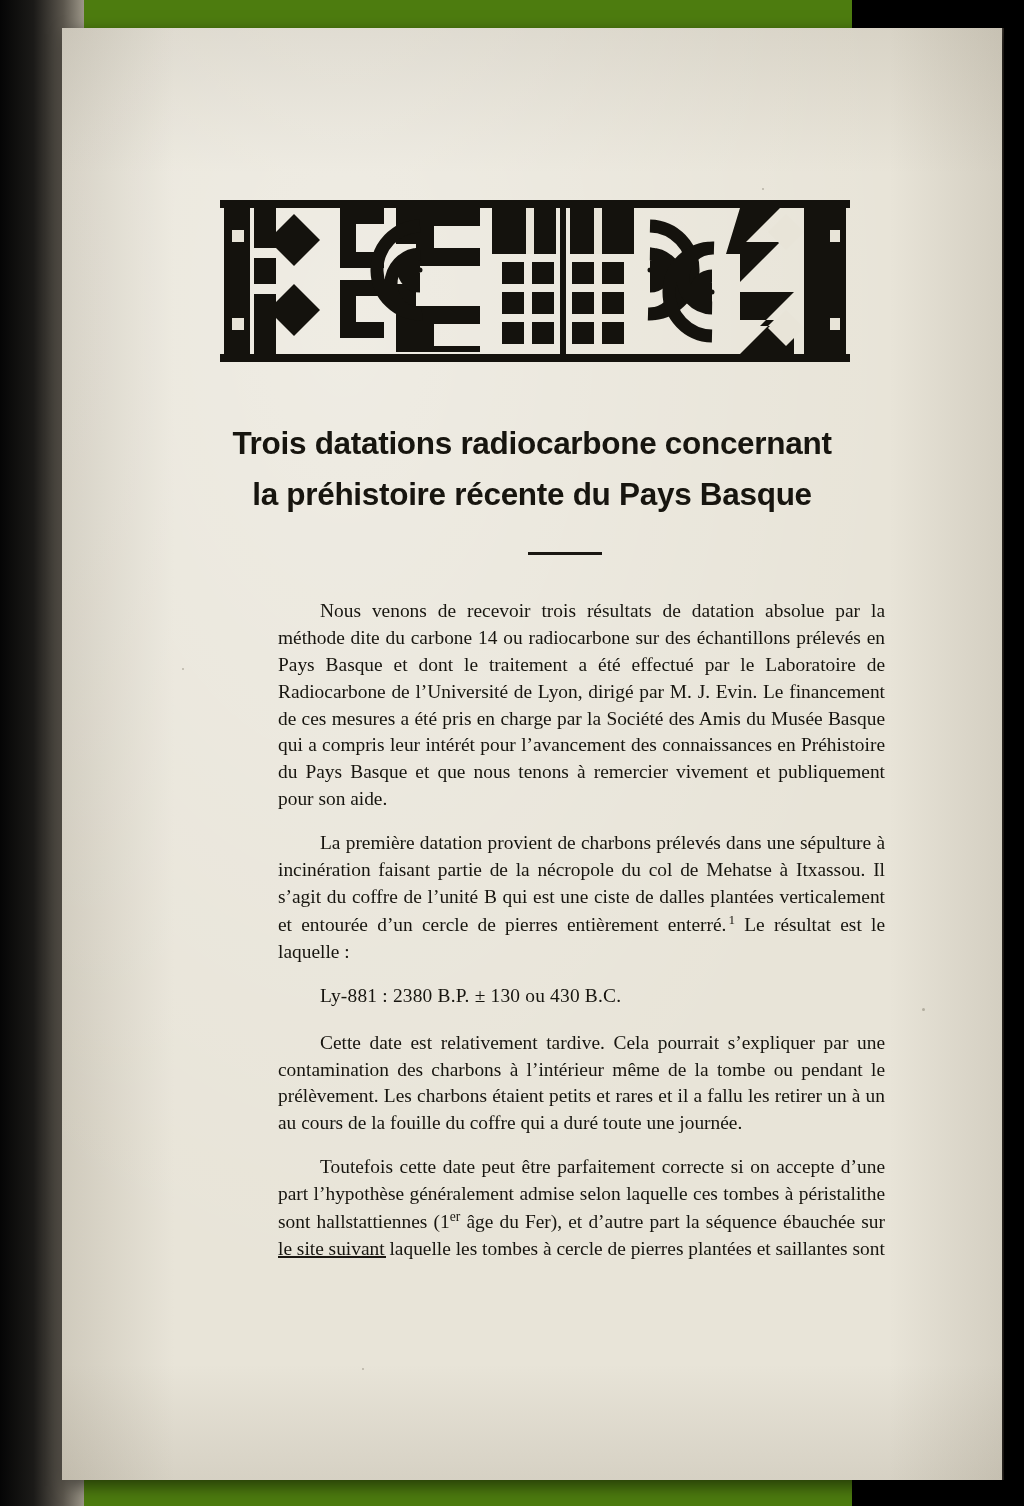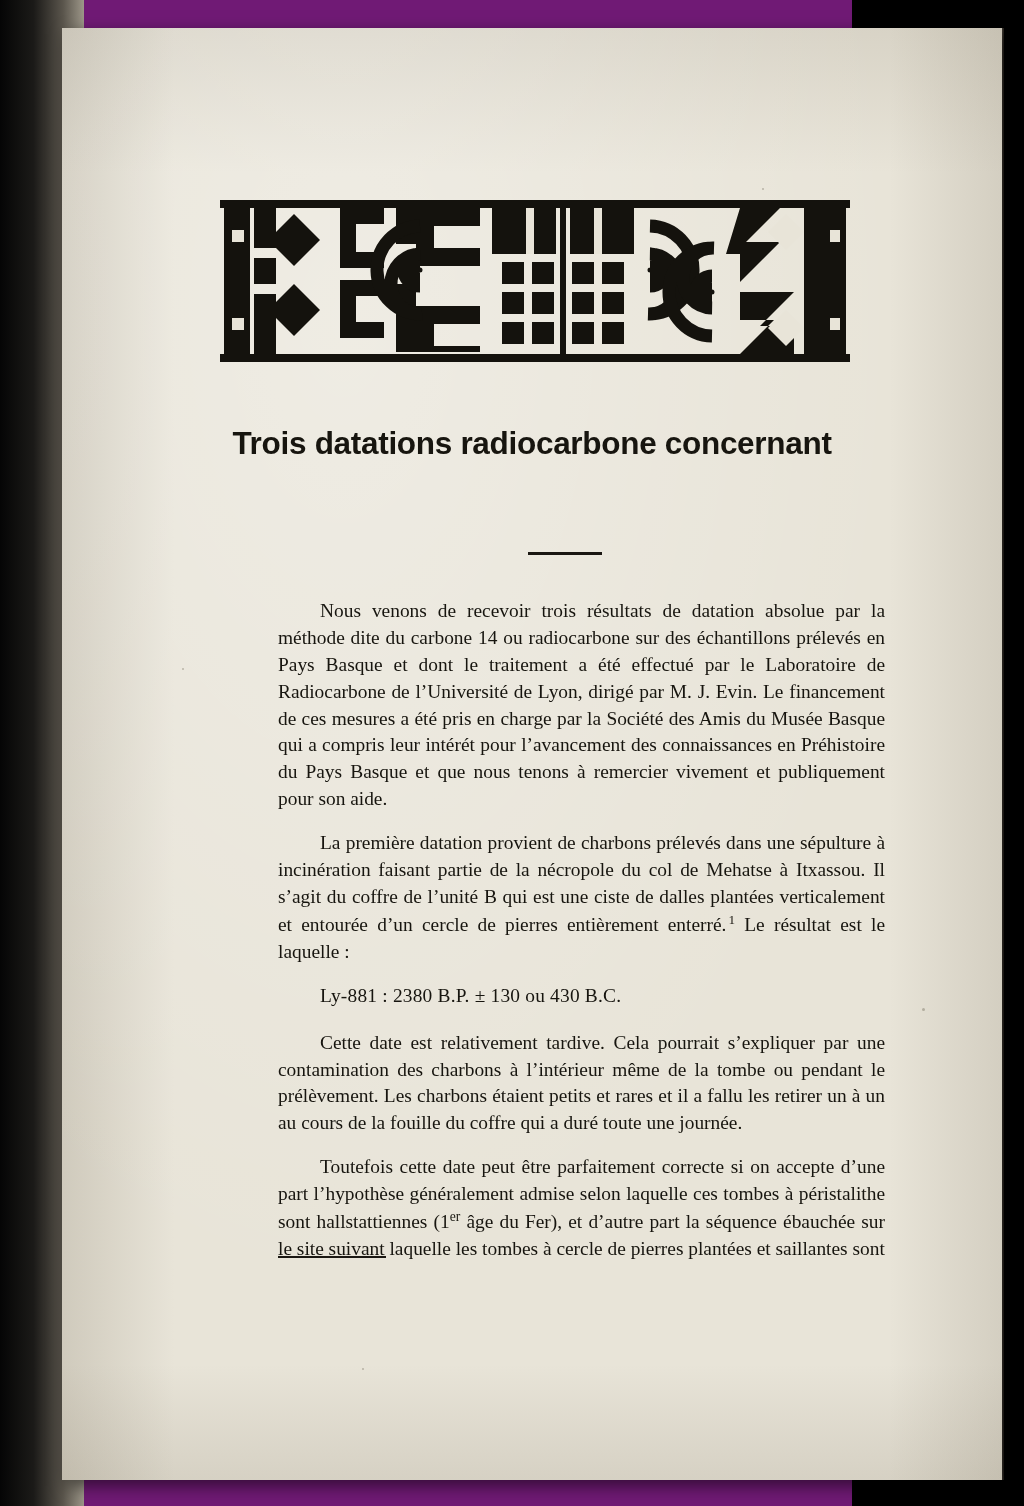--- a/index.html
+++ b/index.html
@@ -12,21 +12,21 @@
     height: 1506px;
     overflow: hidden;
     font-family: "Liberation Serif", serif;
   }
 
   
   #scan {
     position: relative;
     width: 852px;
     height: 1506px;
-    background: #701a75;
+    background: #4d7c0f;
   }
 
   
   #gutter {
     position: absolute;
     left: 0;
     top: 0;
     width: 84px;
     height: 1506px;
     background: linear-gradient(to right, #050505 0%, #1b1a18 42%, #4a463f 72%, #8d8madd 100%);
@@ -239,20 +239,21 @@
             <path d="M610 118 h10 v12 h-10z" fill="#e8e4d8"></path>
 
             <rect x="306" y="8" width="8" height="46" fill="#e8e4d8"></rect>
             <rect x="374" y="8" width="8" height="46" fill="#e8e4d8"></rect>
           </g>
         </svg>
       </div>
 
       <div id="title">
         <span>Trois datations radiocarbone concernant</span>
+        <span class="l2">la préhistoire récente du Pays Basque</span>
       </div>
       <div id="title-rule"></div>
 
       <div id="body">
         <p>Nous venons de recevoir trois résultats de datation absolue par la méthode dite du carbone 14 ou radiocarbone sur des échantillons prélevés en Pays Basque et dont le traitement a été effectué par le Laboratoire de Radiocarbone de l’Université de Lyon, dirigé par M. J. Evin. Le financement de ces mesures a été pris en charge par la Société des Amis du Musée Basque qui a compris leur intérét pour l’avancement des connaissances en Préhistoire du Pays Basque et que nous tenons à remercier vivement et publiquement pour son aide.</p>
 
         <p><span>La première datation provient de charbons prélevés dans une sépulture à incinération faisant partie de la nécropole du col de Mehatse à Itxassou. Il s’agit du coffre de l’unité B qui est une ciste de dalles plantées verticalement et entourée d’un cercle de pierres entièrement enterré.</span><sup class="fn">1</sup><span> Le résultat est le laquelle :</span></p>
 
         <p class="result"><span class="inner">Ly-881 : 2380 B.P.  ±  130 ou 430 B.C.</span></p>
 

